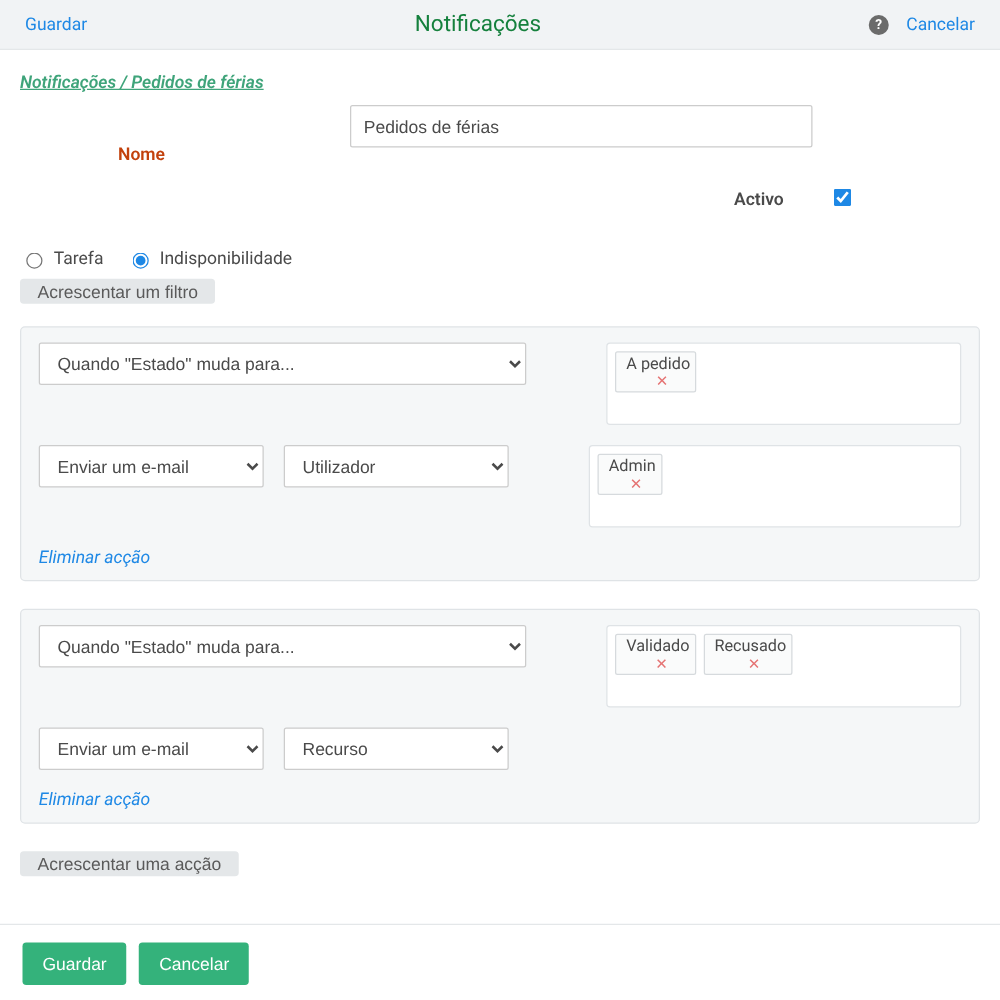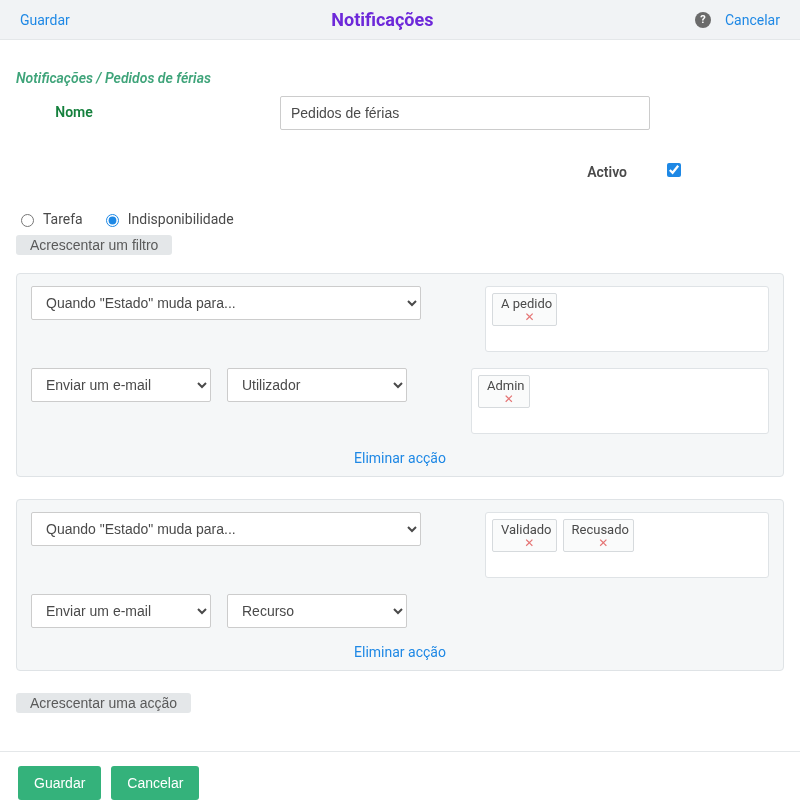--- a/index.html
+++ b/index.html
@@ -13,31 +13,31 @@
   .topbar {
     display: flex;
     align-items: center;
     justify-content: space-between;
     background: #f1f3f5;
     padding: 0 20px;
     height: 40px;
     border-bottom: 1px solid #e4e7e9;
   }
   .link { color: #1e88e5; cursor: pointer; }
-  .topbar-title { font-weight: 700; font-size: 18px; color: #6d28d9; }
+  .topbar-title { font-weight: 400; font-size: 18px; color: #15803d; }
   .topbar-right { display: flex; align-items: center; gap: 14px; }
   .help-icon {
     width: 16px; height: 16px; border-radius: 50%;
     background: #6b6b6b; color: #fff; font-size: 11px; font-weight: 700;
     display: inline-flex; align-items: center; justify-content: center;
   }
-  .breadcrumb { color: #3fa47a; font-style: italic; font-weight: 600; padding: 30px 16px 10px 16px; }
+  .breadcrumb { color: #3fa47a; font-style: italic; font-weight: 600; padding: 18px 16px 10px 16px; text-decoration: underline; }
   .content { padding: 0 16px 20px 16px; }
   .form-row { display: flex; align-items: flex-start; margin-bottom: 18px; }
-  .label-col { width: 130px; text-align: center; padding-right: 14px; font-weight: 600; color: #15803d; padding-top: 8px; }
+  .label-col { width: 130px; text-align: right; padding-right: 14px; font-weight: 600; color: #c2410c; padding-top: 8px; margin-top: 24px; }
   .field-col { flex: 1; display: flex; flex-direction: column; gap: 8px; }
   .name-row { display: flex; align-items: center; gap: 30px; flex-direction: column; }
   .text-input {
     height: 34px; border: 1px solid #ccc; border-radius: 2px;
     padding: 0 10px; font-size: 14px; color: #4a4a4a; background:#fff;
   }
   .name-input { width: 370px; }
   .active-wrap { margin-left: auto; display: flex; align-items: flex-end; gap: 36px; padding-right: 100px;}
   .active-label { font-weight: 600; }
   input[type="checkbox"].blue { accent-color: #1e88e5; width: 14px; height: 14px; }
@@ -64,21 +64,21 @@
   .sel-med { width: 180px; }
   .token-area {
     flex: 1; min-height: 66px; background: #fff; border: 1px solid #dfe3e6; border-radius: 3px;
     padding: 6px; display: flex; flex-wrap: wrap; gap: 6px; align-content: flex-start;
   }
   .token {
     display: inline-flex; align-items: center; border: 1px solid #d6dadd; border-radius: 2px;
     background: #fafbfb; padding: 2px 4px 2px 8px; font-size: 13px; color: #4a4a4a; flex-direction: column;
   }
   .token .x { color: #e57373; font-size: 12px; margin-left: 6px; cursor: pointer; line-height:1; }
-  .card-right-link { text-align: center; }
+  .card-right-link { text-align: left; font-style: italic; }
   .footer-bar {
     border-top: 1px solid #e4e7e9; padding: 14px 18px 24px;
     display: flex; gap: 10px;
   }
   .btn-primary {
     background: #34b27b; color: #fff; border: none; border-radius: 3px;
     height: 34px; padding: 0 16px; font-size: 14px; cursor: pointer;
   }
 </style>
 </head>

